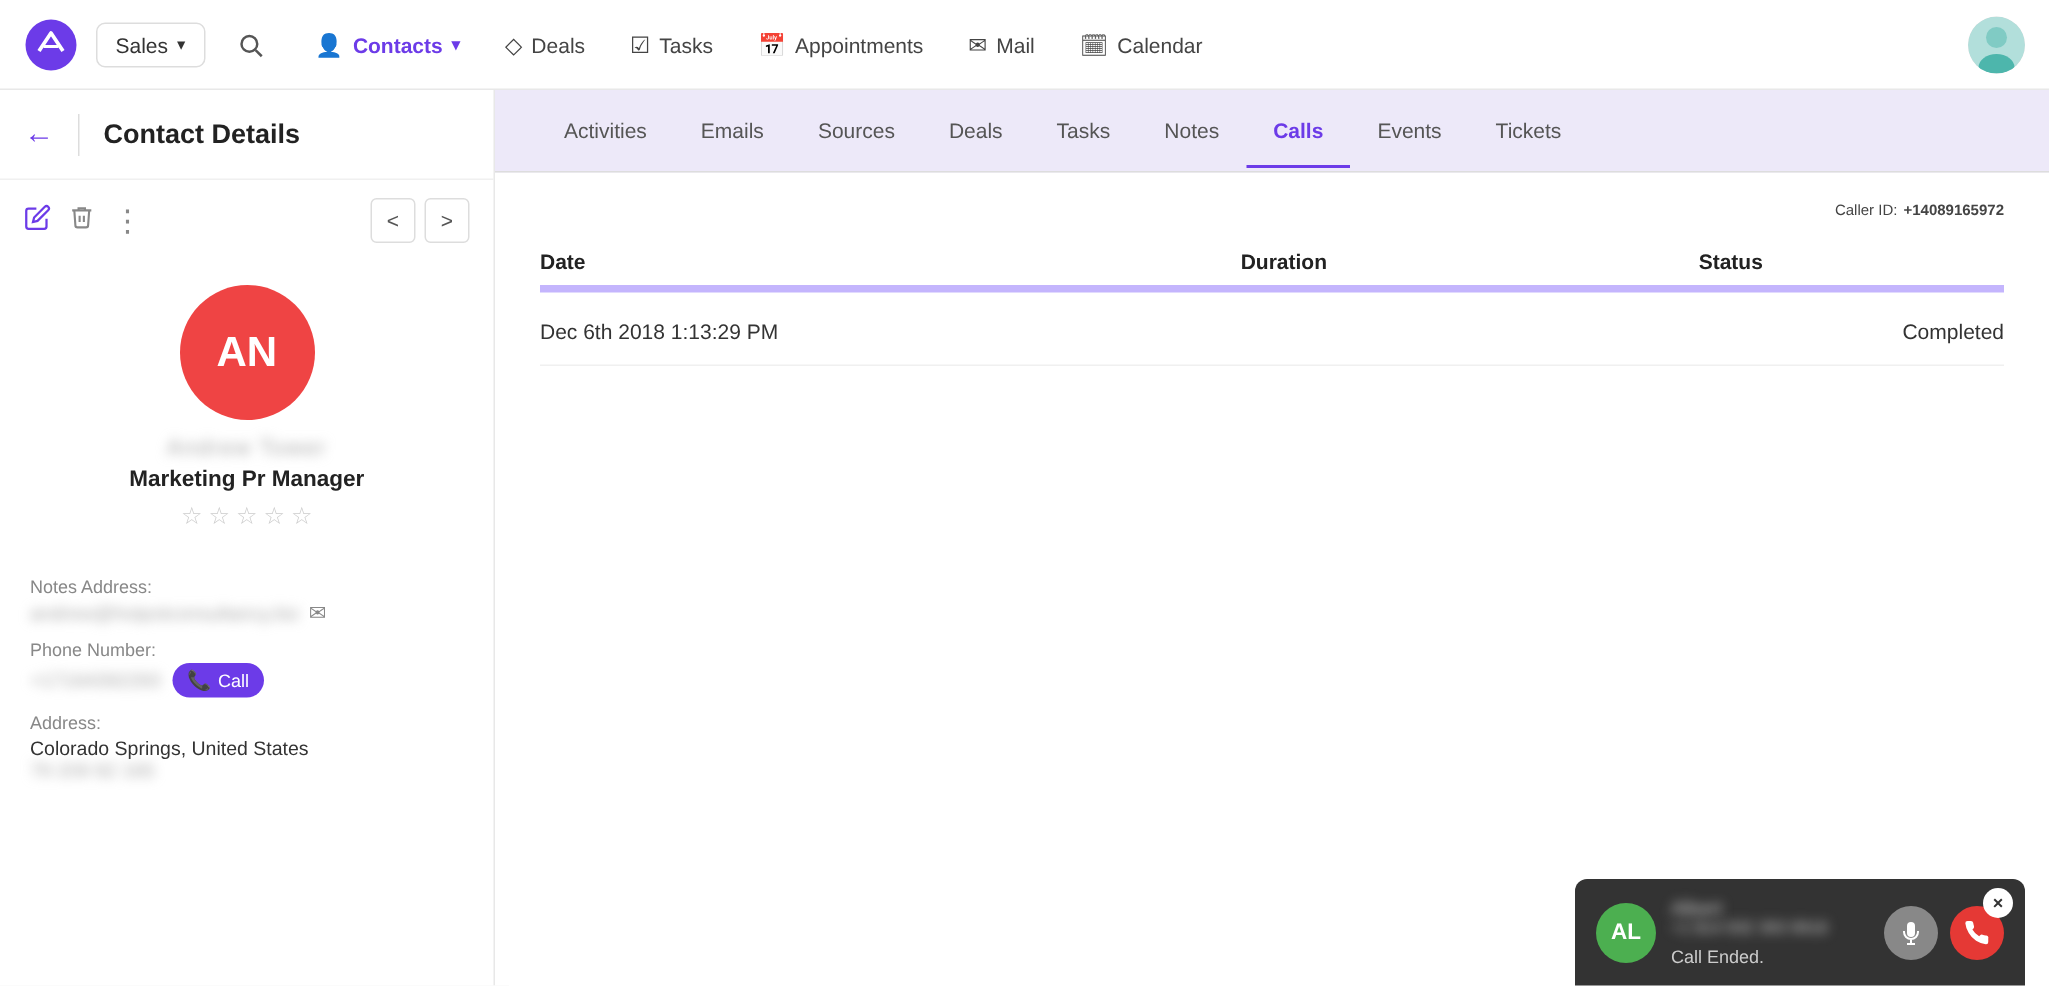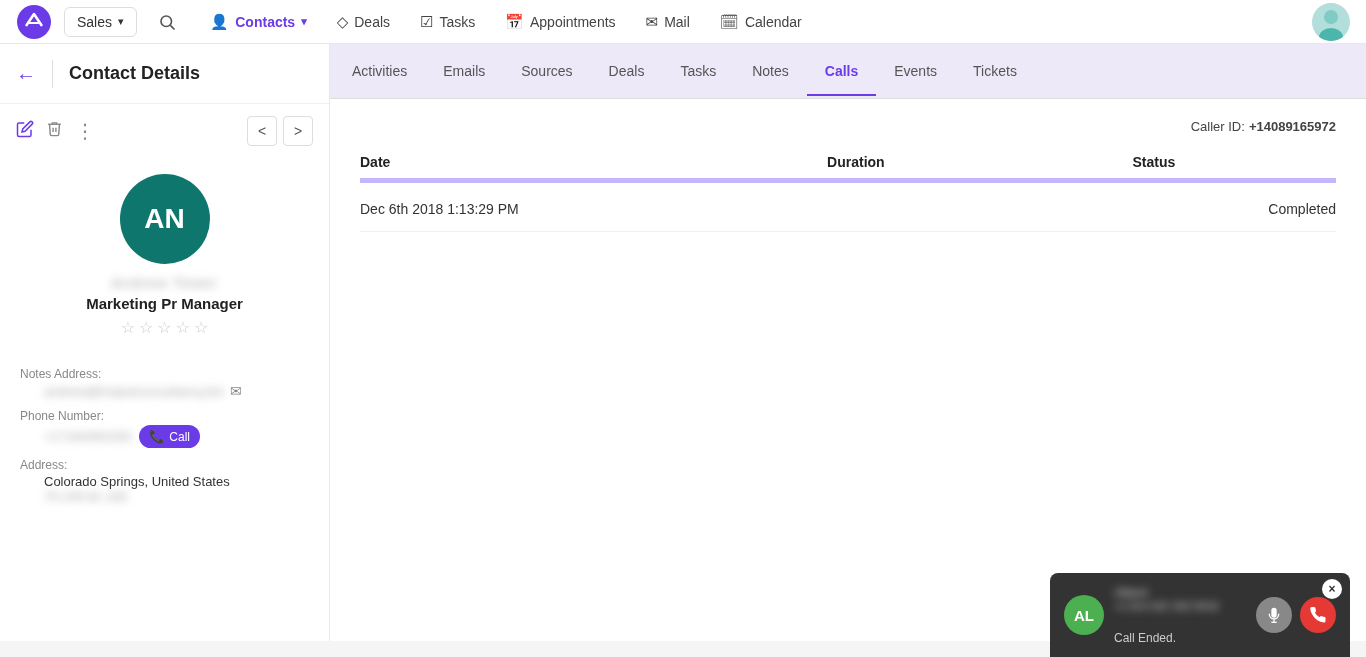--- a/index.html
+++ b/index.html
@@ -1,20 +1,20 @@
 <!DOCTYPE html>
 <html><head>
   <meta charset="utf-8">
   <style>
     * { box-sizing: border-box; margin: 0; padding: 0; }
     body { font-family: -apple-system, BlinkMacSystemFont, 'Segoe UI', sans-serif; background: #f5f5f5; height: 657px; overflow: hidden; }
 
     
     .topnav {
-      display: flex; align-items: center; height: 44px;
+      display: flex; align-items: center; height: 60px;
       background: #fff; border-bottom: 1px solid #e8e8e8;
       padding: 0 16px; gap: 4px;
     }
     .logo { width: 36px; height: 36px; margin-right: 8px; flex-shrink: 0; }
     .logo svg { width: 36px; height: 36px; }
     .sales-dropdown {
       display: flex; align-items: center; gap: 6px;
       border: 1px solid #ddd; border-radius: 6px;
       padding: 6px 12px; cursor: pointer; background: #fff;
       font-size: 14px; color: #333; margin-right: 8px;
@@ -68,72 +68,72 @@
       cursor: pointer; font-size: 14px; color: #555;
     }
 
     
     .contact-avatar-wrap {
       display: flex; flex-direction: column; align-items: center;
       padding: 16px 0 8px;
     }
     .contact-avatar {
       width: 90px; height: 90px; border-radius: 50%;
-      background: #0f766e; color: #fff; font-size: 28px; font-weight: 700;
+      background: #ef4444; color: #fff; font-size: 28px; font-weight: 700;
       display: flex; align-items: center; justify-content: center;
     }
     .contact-name-blurred {
       margin-top: 10px; font-size: 15px; color: #aaa;
       filter: blur(4px); user-select: none; letter-spacing: 1px;
     }
     .contact-title { font-size: 15px; font-weight: 700; color: #222; margin-top: 4px; }
     .star-rating { display: flex; gap: 4px; margin-top: 6px; color: #ccc; font-size: 16px; }
 
     
     .contact-info { padding: 12px 20px; }
     .contact-info-title { font-size: 14px; font-weight: 700; color: #222; margin-bottom: 10px; }
     .info-label { font-size: 12px; color: #888; margin-bottom: 2px; margin-top: 10px; }
-    .info-value { font-size: 13px; color: #333; margin-left: 24px; }
+    .info-value { font-size: 13px; color: #333; }
     .info-value.blurred { filter: blur(4px); user-select: none; color: #aaa; }
     .email-row { display: flex; align-items: center; gap: 6px; }
     .email-icon { color: #888; font-size: 14px; }
     .phone-row { display: flex; align-items: center; gap: 8px; margin-top: 2px; }
     .call-btn {
       display: flex; align-items: center; gap: 4px;
       background: #6c3be8; color: #fff; border-radius: 20px;
       padding: 4px 10px; font-size: 12px; cursor: pointer;
     }
     .call-btn-icon { font-size: 13px; }
 
     
     .right-panel { flex: 1; background: #fff; display: flex; flex-direction: column; }
 
     
     .tabs {
       display: flex; align-items: center;
-      background: #ede9f9; padding: 0 4px; height: 55px;
+      background: #ede9f9; padding: 0 28px; height: 55px;
       border-bottom: 1px solid #ddd;
     }
     .tab {
       padding: 16px 18px; font-size: 14px; color: #555;
       cursor: pointer; position: relative; white-space: nowrap;
     }
     .tab.active {
       color: #6c3be8; font-weight: 600;
     }
     .tab.active::after {
       content: ''; position: absolute; bottom: -1px; left: 0; right: 0;
       height: 2px; background: #6c3be8;
     }
 
     
     .content-area { flex: 1; padding: 20px 30px; position: relative; }
     .caller-id-row {
       display: flex; justify-content: flex-end; margin-bottom: 20px;
-      font-size: 13px; color: #444;
+      font-size: 10px; color: #444;
     }
     .caller-id-label { font-weight: 400; }
     .caller-id-val { font-weight: 600; margin-left: 4px; }
 
     
     .calls-table { width: 100%; }
     .table-header {
       display: flex; border-bottom: 5px solid #c4b5fd; padding-bottom: 8px; margin-bottom: 4px;
     }
     .th { font-size: 14px; font-weight: 700; color: #222; }
@@ -160,21 +160,21 @@
       display: flex; align-items: center; justify-content: center;
       cursor: pointer; font-size: 12px; color: #333; font-weight: 700;
     }
     .caller-avatar {
       width: 40px; height: 40px; border-radius: 50%; background: #4caf50;
       display: flex; align-items: center; justify-content: center;
       font-size: 15px; font-weight: 700; color: #fff; flex-shrink: 0;
     }
     .call-info { flex: 1; }
     .caller-name-blurred { font-size: 13px; filter: blur(4px); color: #ccc; }
-    .call-status-text { font-size: 12px; color: #ccc; margin-top: 19px; }
+    .call-status-text { font-size: 12px; color: #ccc; margin-top: 6px; }
     .call-controls { display: flex; gap: 8px; align-items: center; }
     .ctrl-btn {
       width: 36px; height: 36px; border-radius: 50%;
       display: flex; align-items: center; justify-content: center;
       cursor: pointer; font-size: 16px;
     }
     .ctrl-btn.mute { background: #888; color: #fff; }
     .ctrl-btn.hangup { background: #e53935; color: #fff; }
   </style>
 </head>

